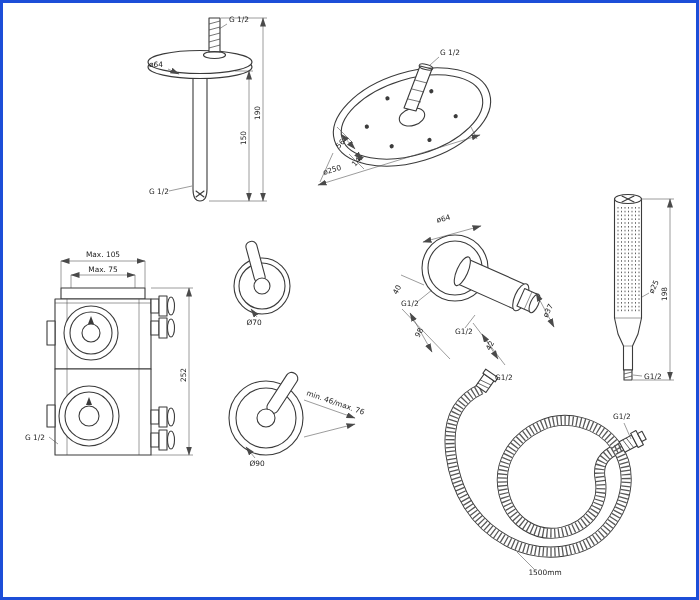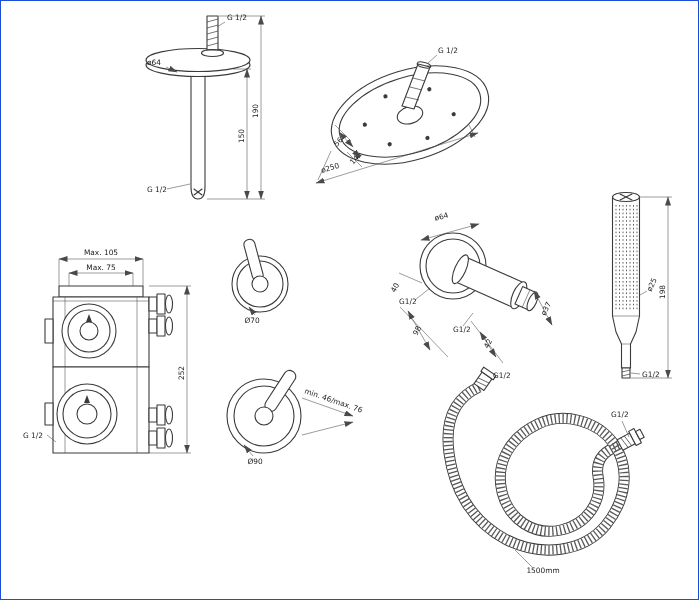--- a/index.html
+++ b/index.html
@@ -1,18 +1,18 @@
 <!DOCTYPE html>
 <html><head>
 <meta charset="utf-8">
 <style>
   html,body { margin:0; padding:0; background:#fff; }
   .canvas {
     width:699px; height:600px; background:#ffffff;
-    border:1px solid #1d4ed8; box-sizing:border-box;
+    border:3px solid #1d4ed8; box-sizing:border-box;
     position:relative; overflow:hidden;
     font-family:"DejaVu Sans","Liberation Sans",sans-serif;
   }
   svg { display:block; }
   .ln   { fill:none; stroke:#3b3b3b; stroke-width:1.1; stroke-linecap:round; stroke-linejoin:round; }
   .fill { fill:#ffffff; stroke:#3b3b3b; stroke-width:1.1; stroke-linejoin:round; }
   .thin { fill:none; stroke:#4a4a4a; stroke-width:.55; }
   .dim  { fill:none; stroke:#4a4a4a; stroke-width:.55; }
   .hatch{ stroke:#3b3b3b; stroke-width:.7; }
   .dot  { fill:#3b3b3b; stroke:none; }

